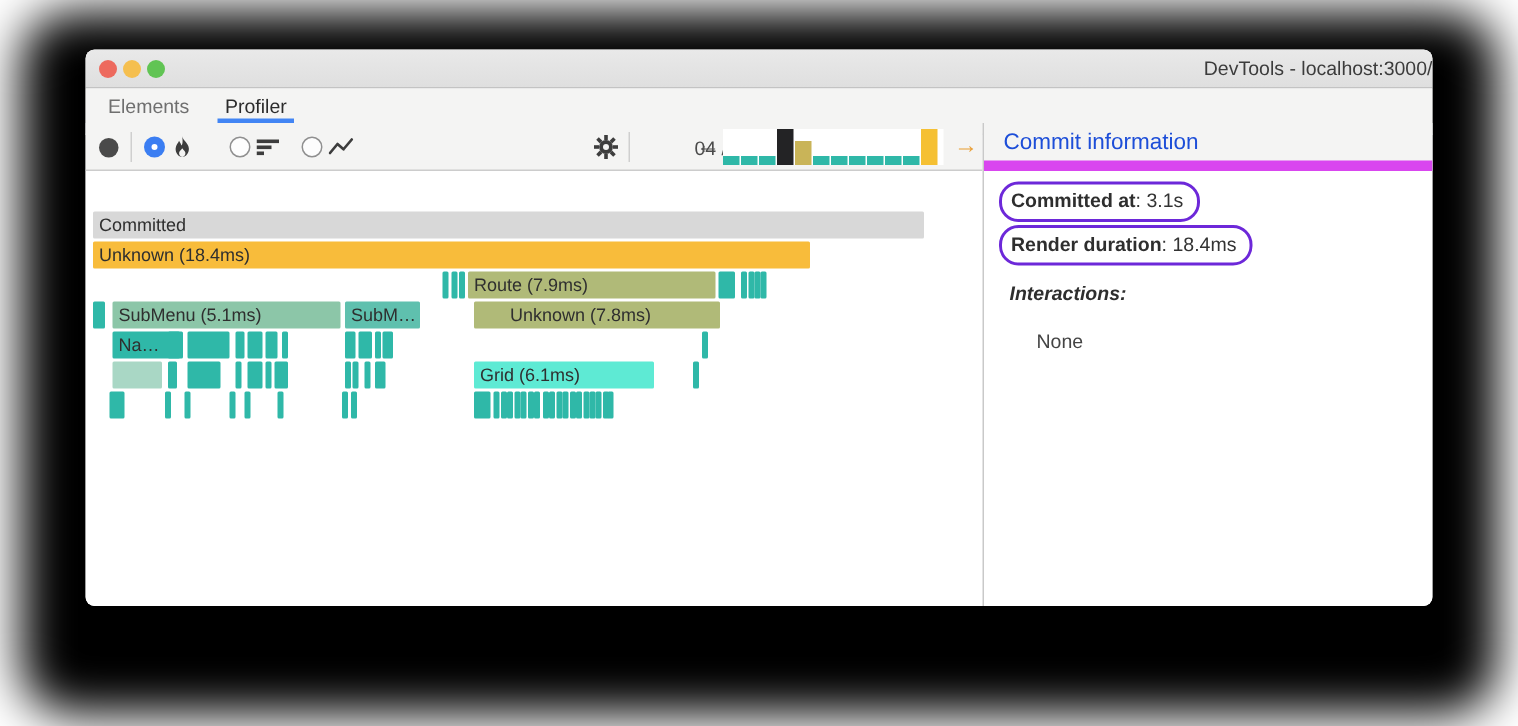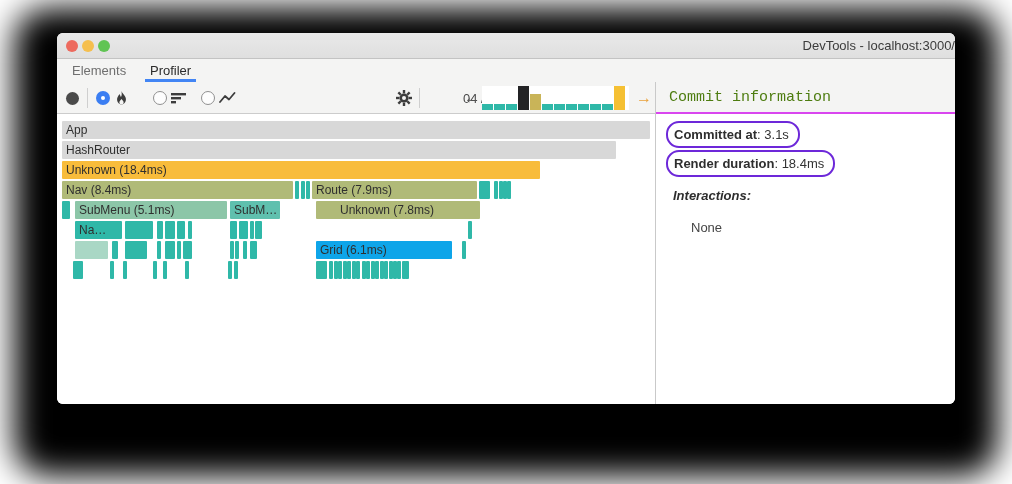--- a/index.html
+++ b/index.html
@@ -49,22 +49,22 @@
     display:flex; align-items:flex-end; background:#fff; }
   .cbar { width:11px; margin-right:1px; }
   .dotted { background-image:radial-gradient(rgba(255,255,255,0.35) 1px, transparent 1.2px);
     background-size:4px 4px; }
   .dotted-dark { background-image:radial-gradient(rgba(0,90,70,0.18) 1px, transparent 1.2px);
     background-size:5px 5px; }
 
   
   .right-panel { position:absolute; left:598px; top:49px; width:300px; height:322px;
     background:#fff; border-left:1px solid #c9c9c9; }
-  .rp-header { height:32px; background:#f4f4f3; border-bottom:2px solid #d946ef;
-    display:flex; align-items:center; padding-left:13px; font-size:15px; color:#4d7c0f;font-family:Liberation Mono, monospace; }
+  .rp-header { height:32px; background:#f4f4f3; border-bottom:7px solid #d946ef;
+    display:flex; align-items:center; padding-left:13px; font-size:15px; color:#1d4ed8; }
   .rp-body { padding:5px 10px; }
   .red-oval { display:inline-block; border:2px solid #6d28d9; border-radius:13px;
     padding:2px 9px 3px 6px; margin-top:2px; }
   .info-line { font-size:13px; color:#333; }
   .info-line b { font-weight:bold; color:#2e2e2e; }
   .interactions { margin:11px 0 0 7px; font-size:13px; font-weight:bold; color:#2e2e2e;font-style:italic; }
   .none-val { margin:17px 0 0 25px; font-size:13px; color:#444; }
 
   
   .flame-pane { position:absolute; left:0; top:81px; width:598px; height:290px; background:#fff; }
@@ -162,24 +162,22 @@
           <div class="cbar" style="height: 6px; background: rgb(47, 184, 168);"></div>
           <div class="cbar" style="height: 6px; background: rgb(47, 184, 168);"></div>
           <div class="cbar" style="height: 6px; background: rgb(47, 184, 168);"></div>
           <div class="cbar dotted" style="height: 24px; background: rgb(245, 192, 51);"></div>
         </div>
 
       <div class="tb-item arrow arrow-next" style="left:579px;">→</div>
     </div>
 
     <div class="flame-pane">
-        <div class="flame-bar" style="left: 5px; top: 7px; width: 588px; background: rgb(216, 216, 216);">App</div>
-        <div class="flame-bar" style="left: 5px; top: 27px; width: 554px; background: rgb(216, 216, 216);">HashRouter</div>
+        <div class="flame-bar" style="left: 5px; top: 27px; width: 554px; background: rgb(216, 216, 216);">Committed</div>
         <div class="flame-bar" style="left: 5px; top: 47px; width: 478px; background: rgb(248, 188, 59);">Unknown (18.4ms)</div>
-        <div class="flame-bar" style="left: 5px; top: 67px; width: 231px; background: rgb(176, 186, 120);">Nav (8.4ms)</div>
         <div class="flame-bar" style="left: 238px; top: 67px; width: 4px; background: rgb(47, 184, 168);"></div>
         <div class="flame-bar" style="left: 244px; top: 67px; width: 4px; background: rgb(47, 184, 168);"></div>
         <div class="flame-bar" style="left: 249px; top: 67px; width: 3px; background: rgb(47, 184, 168);"></div>
         <div class="flame-bar" style="left: 255px; top: 67px; width: 165px; background: rgb(176, 186, 120);">Route (7.9ms)</div>
         <div class="flame-bar" style="left: 422px; top: 67px; width: 11px; background: rgb(47, 184, 168);"></div>
         <div class="flame-bar" style="left: 437px; top: 67px; width: 3px; background: rgb(47, 184, 168);"></div>
         <div class="flame-bar" style="left: 442px; top: 67px; width: 2px; background: rgb(47, 184, 168);"></div>
         <div class="flame-bar" style="left: 446px; top: 67px; width: 3px; background: rgb(47, 184, 168);"></div>
         <div class="flame-bar" style="left: 450px; top: 67px; width: 2px; background: rgb(47, 184, 168);"></div>
         <div class="flame-bar" style="left: 5px; top: 87px; width: 8px; background: rgb(47, 184, 168);"></div>
@@ -202,21 +200,21 @@
         <div class="flame-bar" style="left: 55px; top: 127px; width: 6px; background: rgb(47, 184, 168);"></div>
         <div class="flame-bar" style="left: 68px; top: 127px; width: 22px; background: rgb(47, 184, 168);"></div>
         <div class="flame-bar" style="left: 100px; top: 127px; width: 3px; background: rgb(47, 184, 168);"></div>
         <div class="flame-bar" style="left: 108px; top: 127px; width: 10px; background: rgb(47, 184, 168);"></div>
         <div class="flame-bar" style="left: 120px; top: 127px; width: 3px; background: rgb(47, 184, 168);"></div>
         <div class="flame-bar" style="left: 126px; top: 127px; width: 9px; background: rgb(47, 184, 168);"></div>
         <div class="flame-bar" style="left: 173px; top: 127px; width: 3px; background: rgb(47, 184, 168);"></div>
         <div class="flame-bar" style="left: 178px; top: 127px; width: 3px; background: rgb(47, 184, 168);"></div>
         <div class="flame-bar" style="left: 186px; top: 127px; width: 4px; background: rgb(47, 184, 168);"></div>
         <div class="flame-bar" style="left: 193px; top: 127px; width: 7px; background: rgb(47, 184, 168);"></div>
-        <div class="flame-bar" style="left: 259px; top: 127px; width: 136px; background: #0ea5e9;">Grid (6.1ms)</div>
+        <div class="flame-bar" style="left: 259px; top: 127px; width: 120px; background: #5eead4;">Grid (6.1ms)</div>
         <div class="flame-bar" style="left: 405px; top: 127px; width: 3px; background: rgb(47, 184, 168);"></div>
         <div class="flame-bar" style="left: 16px; top: 147px; width: 10px; background: rgb(47, 184, 168);"></div>
         <div class="flame-bar" style="left: 53px; top: 147px; width: 3px; background: rgb(47, 184, 168);"></div>
         <div class="flame-bar" style="left: 66px; top: 147px; width: 4px; background: rgb(47, 184, 168);"></div>
         <div class="flame-bar" style="left: 96px; top: 147px; width: 4px; background: rgb(47, 184, 168);"></div>
         <div class="flame-bar" style="left: 106px; top: 147px; width: 4px; background: rgb(47, 184, 168);"></div>
         <div class="flame-bar" style="left: 128px; top: 147px; width: 3px; background: rgb(47, 184, 168);"></div>
         <div class="flame-bar" style="left: 171px; top: 147px; width: 4px; background: rgb(47, 184, 168);"></div>
         <div class="flame-bar" style="left: 177px; top: 147px; width: 3px; background: rgb(47, 184, 168);"></div>
         <div class="flame-bar" style="left: 259px; top: 147px; width: 11px; background: rgb(47, 184, 168);"></div>

